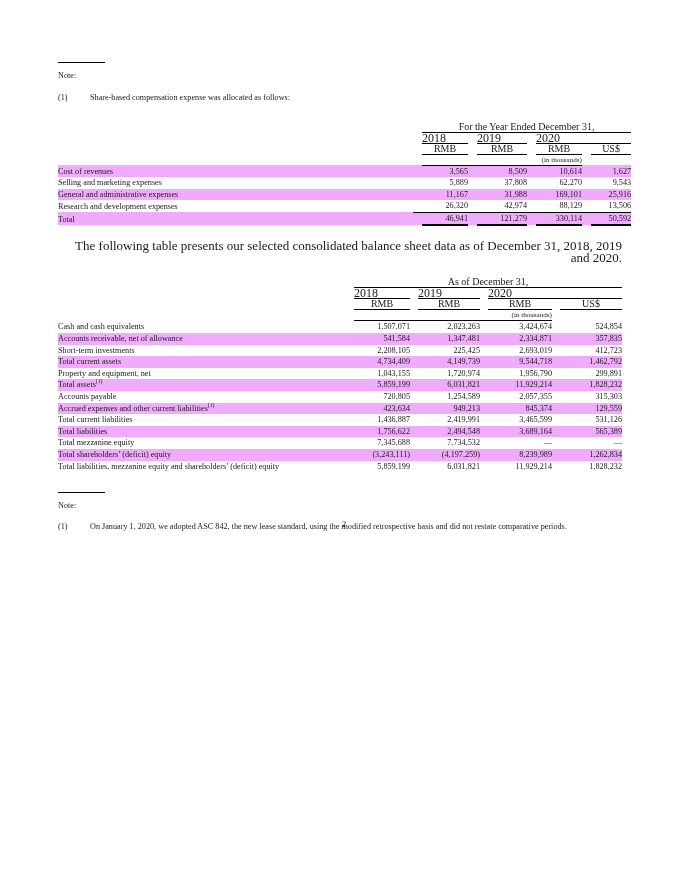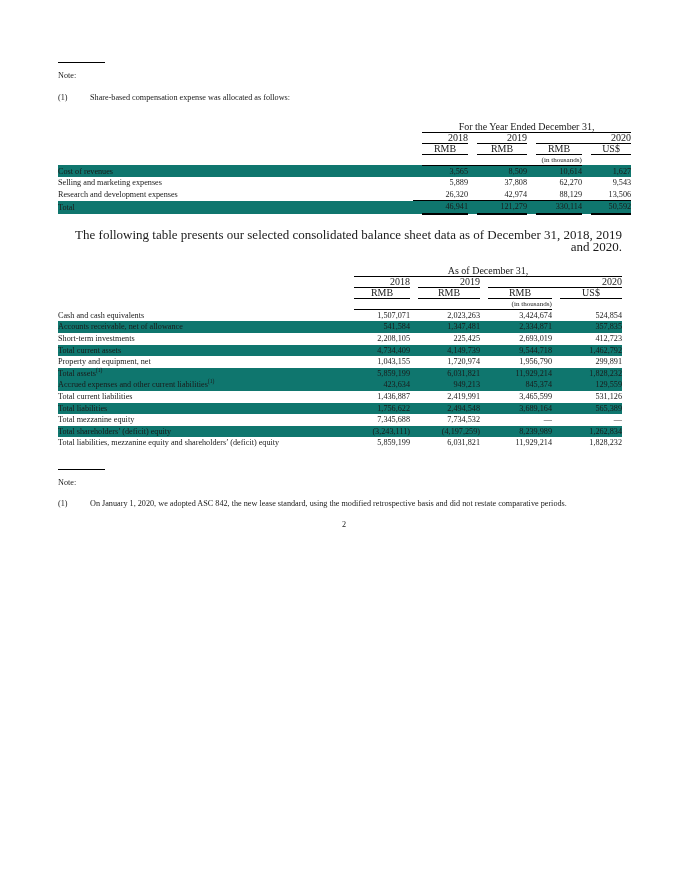--- a/index.html
+++ b/index.html
@@ -82,36 +82,36 @@
   }
   .num {
     text-align: right;
     padding-right: 3px;
     white-space: nowrap;
     line-height: 11.6px;
     font-variant-numeric: tabular-nums;
   }
   .gap { width: 9px; }
 
-  .band { background: #0f766e; }
+  .band { background: #f0abfc; }
   .bold { font-weight: bold; }
 
   
   .hdr-span {
     text-align: center;
     font-weight: bold;
     font-size: 10px;
     line-height: 10px;
     border-bottom: 0.9px solid #000;
     padding-bottom: 0.5px;
   }
   .hdr-yr {
-    text-align: right;
+    text-align: left;
     font-weight: bold;
-    font-size: 10px;
+    font-size: 12px;
     line-height: 10px;
     border-bottom: 0.9px solid #000;
     padding-bottom: 0.5px;
   }
   .hdr-cur {
     text-align: center;
     font-weight: bold;
     font-size: 10px;
     line-height: 10px;
     border-bottom: 0.9px solid #000;
@@ -229,20 +229,31 @@
             <td class="lbl">Selling and marketing expenses</td>
             <td class="gap"></td>
             <td class="num">5,889</td>
             <td class="gap"></td>
             <td class="num">37,808</td>
             <td class="gap"></td>
             <td class="num">62,270</td>
             <td class="gap"></td>
             <td class="num">9,543</td>
           </tr>
+          <tr class="band">
+            <td class="lbl">General and administrative expenses</td>
+            <td class="gap"></td>
+            <td class="num">11,167</td>
+            <td class="gap"></td>
+            <td class="num">31,988</td>
+            <td class="gap"></td>
+            <td class="num">169,101</td>
+            <td class="gap"></td>
+            <td class="num">25,916</td>
+          </tr>
           <tr>
             <td class="lbl">Research and development expenses</td>
             <td class="gap"></td>
             <td class="num rule-bottom-thin">26,320</td>
             <td class="gap"></td>
             <td class="num rule-bottom-thin">42,974</td>
             <td class="gap"></td>
             <td class="num rule-bottom-thin">88,129</td>
             <td class="gap"></td>
             <td class="num rule-bottom-thin">13,506</td>
@@ -370,20 +381,31 @@
             <td class="lbl bold"><span>Total assets</span><sup>(1)</sup></td>
             <td class="gap"></td>
             <td class="num bold">5,859,199</td>
             <td class="gap"></td>
             <td class="num bold">6,031,821</td>
             <td class="gap"></td>
             <td class="num bold">11,929,214</td>
             <td class="gap"></td>
             <td class="num bold">1,828,232</td>
           </tr>
+          <tr>
+            <td class="lbl"><span>Accounts payable</span></td>
+            <td class="gap"></td>
+            <td class="num">720,805</td>
+            <td class="gap"></td>
+            <td class="num">1,254,589</td>
+            <td class="gap"></td>
+            <td class="num">2,057,355</td>
+            <td class="gap"></td>
+            <td class="num">315,303</td>
+          </tr>
           <tr class="band">
             <td class="lbl"><span>Accrued expenses and other current liabilities</span><sup>(1)</sup></td>
             <td class="gap"></td>
             <td class="num">423,634</td>
             <td class="gap"></td>
             <td class="num">949,213</td>
             <td class="gap"></td>
             <td class="num">845,374</td>
             <td class="gap"></td>
             <td class="num">129,559</td>

